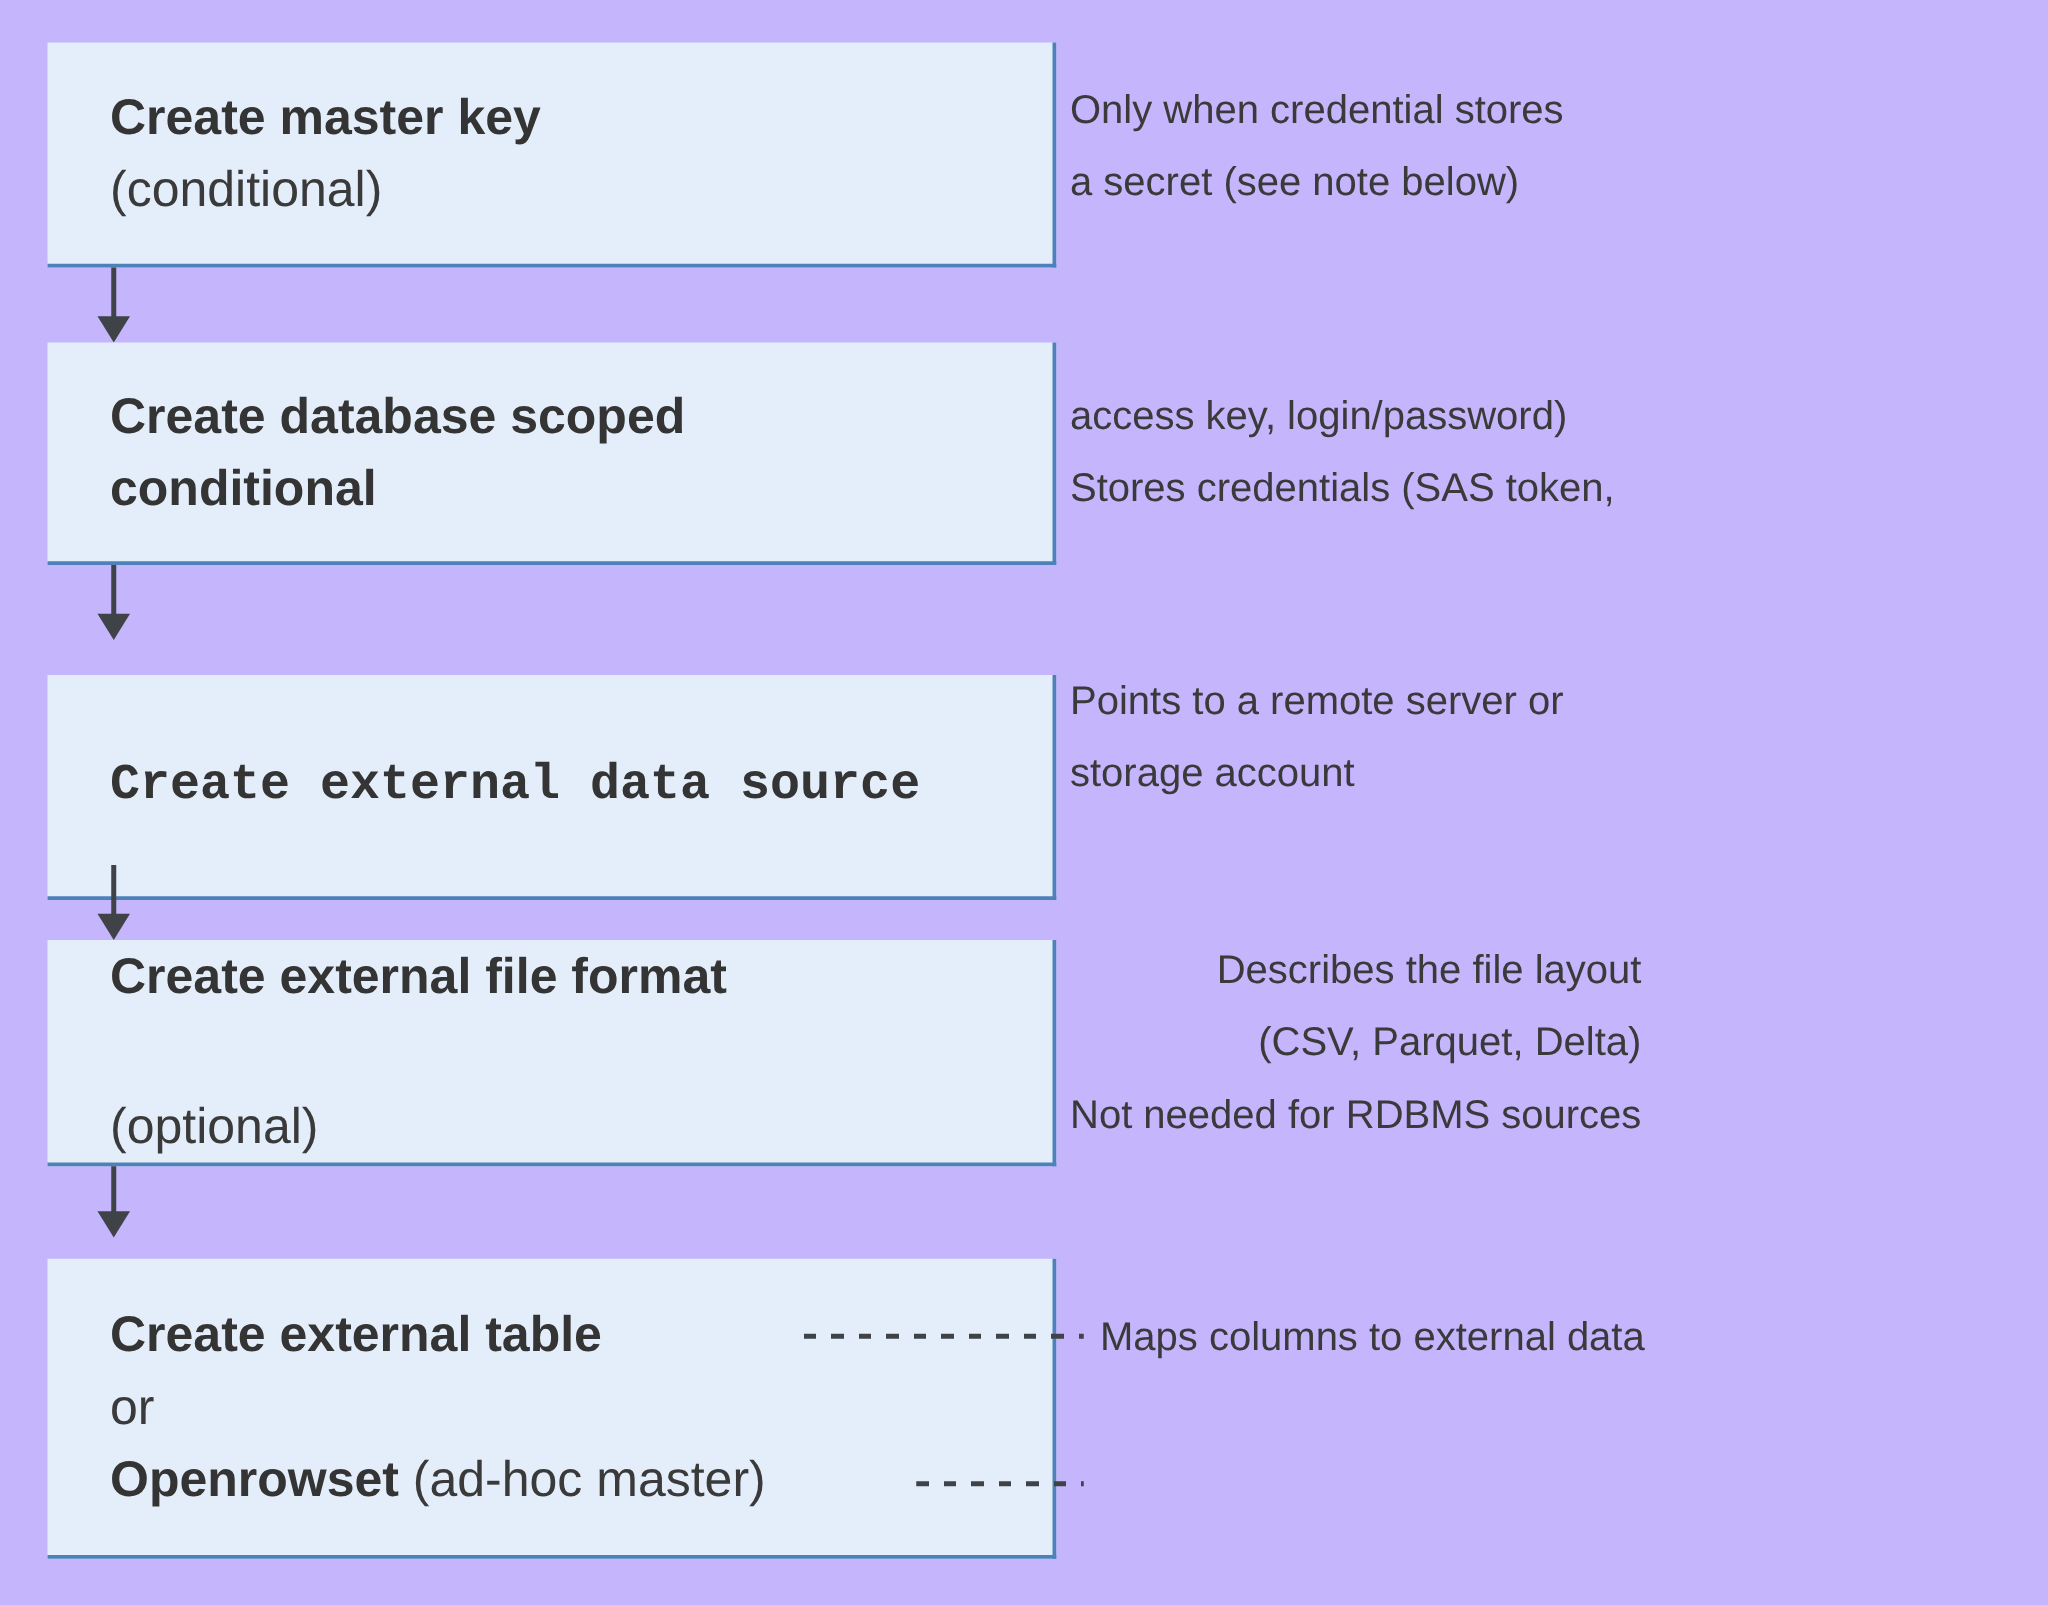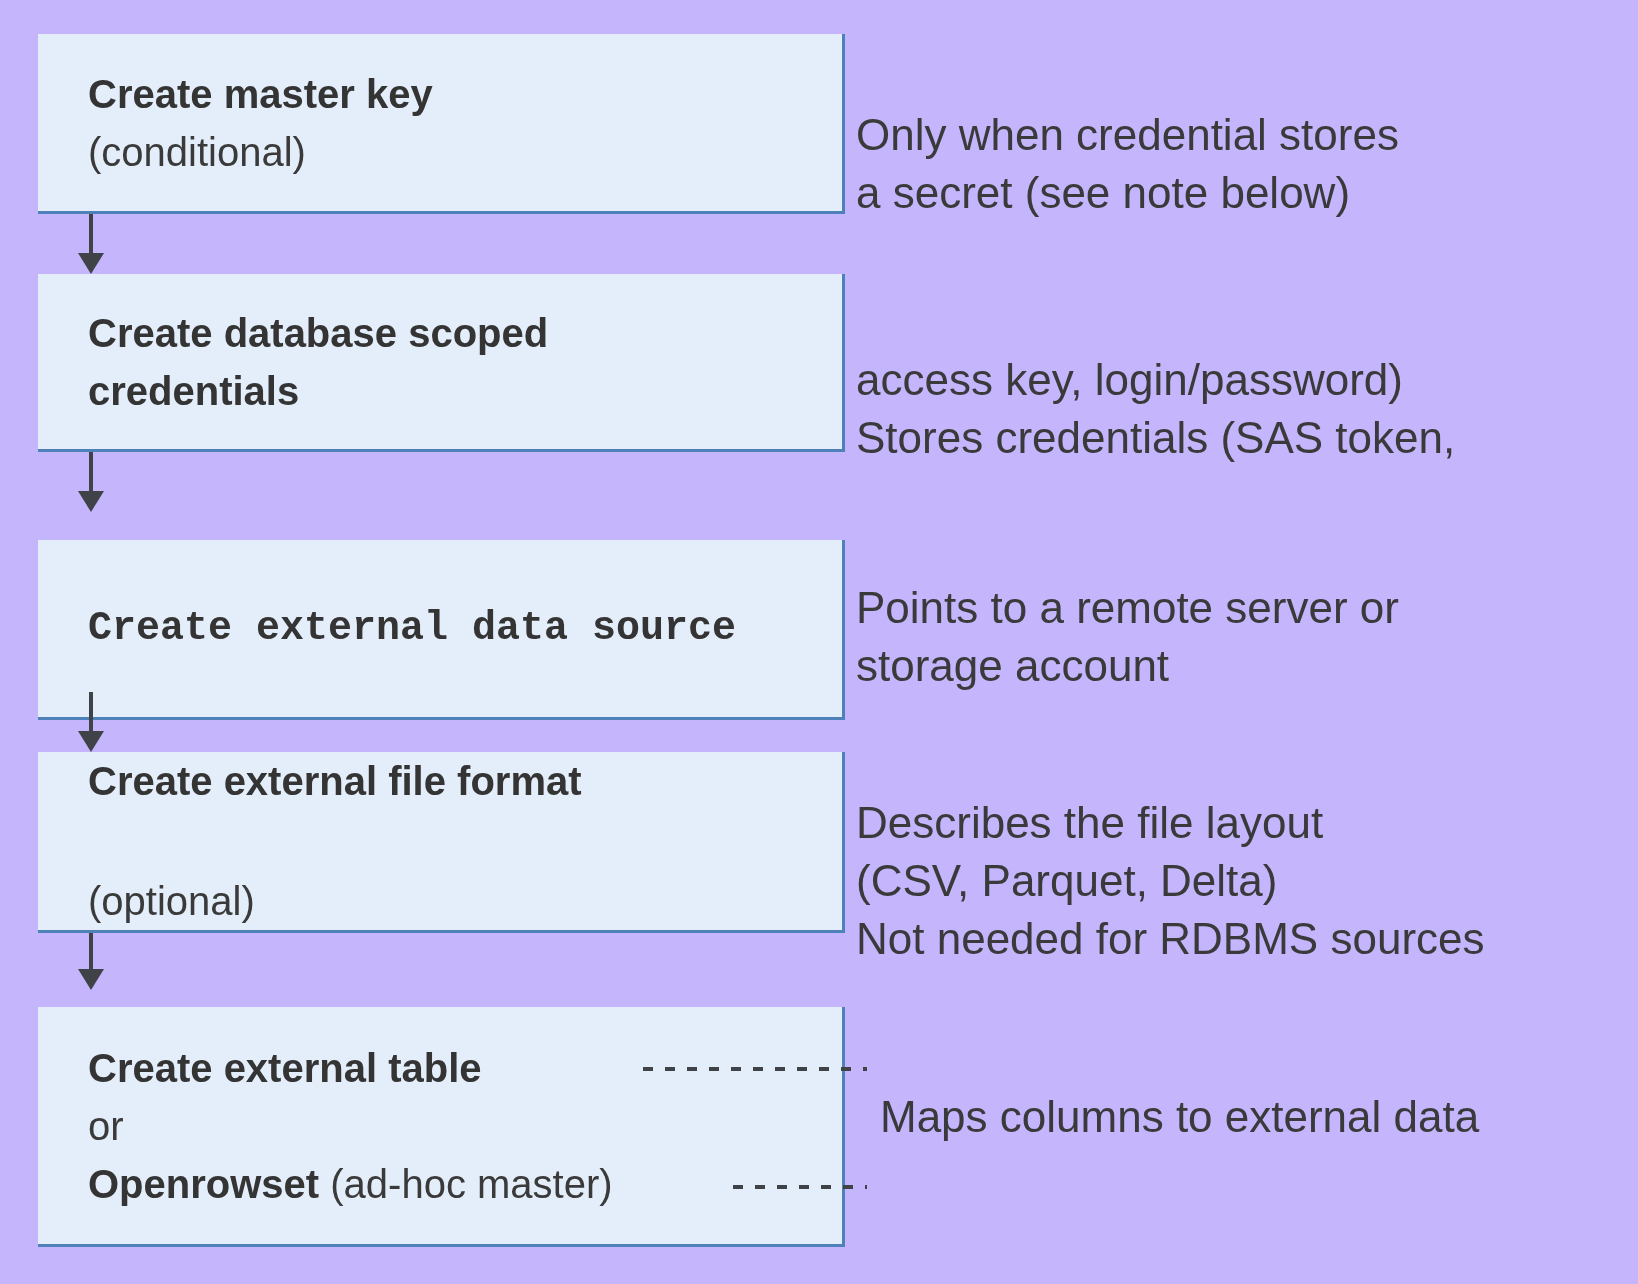--- a/index.html
+++ b/index.html
@@ -45,25 +45,24 @@
   .arrow-head{
     position:absolute;bottom:0;left:0;
     width:0;height:0;
     border-left:13px solid transparent;
     border-right:13px solid transparent;
     border-top:21px solid var(--arrow);
   }
   .note{
     position:absolute;
     left:856px;
-    font-size:44px;
+    font-size:32px;
     line-height:58px;
     color:var(--text);
     white-space:nowrap;
-    margin-top:48px;
   }
   .dash{
     position:absolute;
     height:4px;
     background:repeating-linear-gradient(90deg,
       var(--arrow) 0 10px, transparent 10px 22px);
   }
 </style>
 </head>
 <body>
@@ -77,21 +76,21 @@
     <div class="box-line">(conditional)</div>
   </div>
 
   <div class="arrow" style="top:214px;height:60px;">
     <div class="arrow-stem"></div>
     <div class="arrow-head"></div>
   </div>
 
   <div class="step-box" style="top:274px;height:175px;">
     <div class="box-line bold">Create database scoped</div>
-    <div class="box-line bold">credentials</div>
+    <div class="box-line bold">conditional</div>
   </div>
 
   <div class="arrow" style="top:452px;height:60px;">
     <div class="arrow-stem"></div>
     <div class="arrow-head"></div>
   </div>
 
   <div class="step-box" style="top:540px;height:177px;font-family:Liberation Mono, monospace;">
     <div class="box-line bold">Create external data source</div>
   </div>
@@ -130,21 +129,21 @@
   <div class="note" style="top:303px;">
     <div>access key, login/password)</div>
     <div>Stores credentials (SAS token,</div>
   </div>
 
   <div class="note" style="top:531px;">
     <div>Points to a remote server or</div>
     <div>storage account</div>
   </div>
 
-  <div class="note" style="top:746px;">
+  <div class="note" style="top:746px;text-align:right;">
     <div>Describes the file layout</div>
     <div>(CSV, Parquet, Delta)</div>
     <div>Not needed for RDBMS sources</div>
   </div>
 
   <div class="note" style="left:880px;top:1040px;">
     <div>Maps columns to external data</div>
   </div>
 
 

